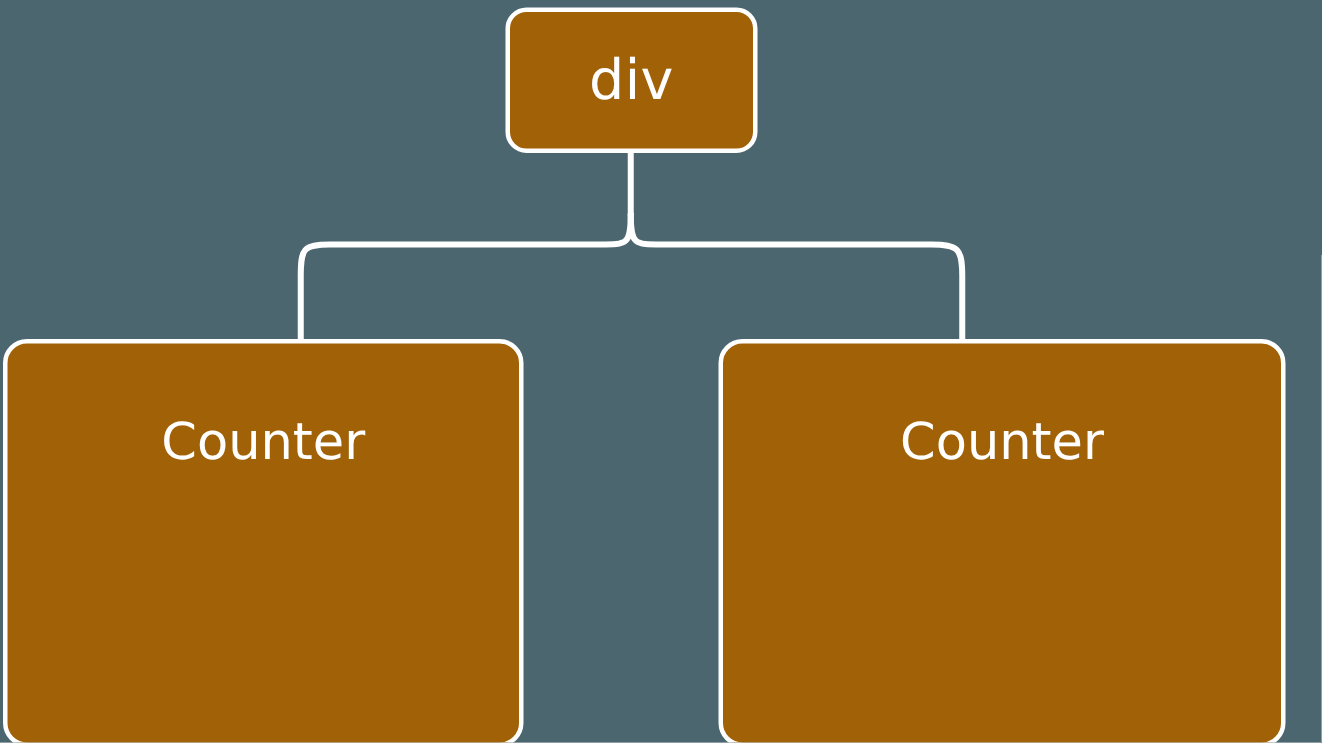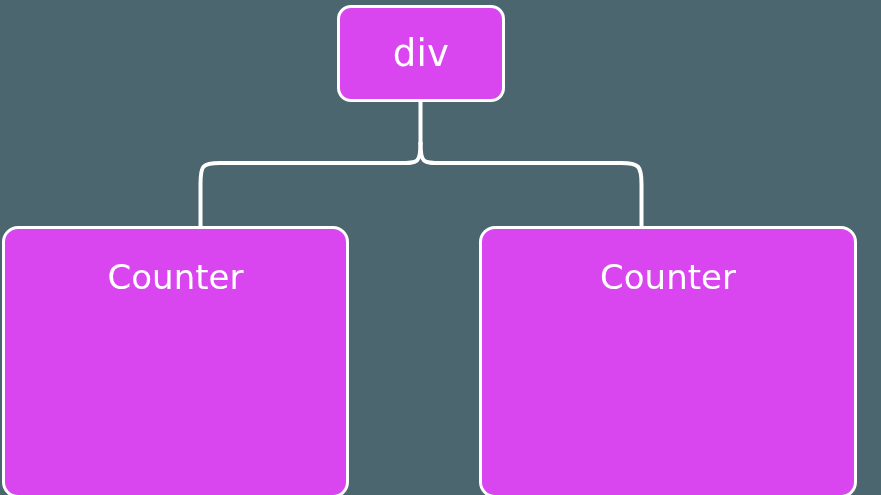--- a/index.html
+++ b/index.html
@@ -26,21 +26,21 @@
     top: 0;
     width: 881px;
     height: 495px;
     pointer-events: none;
   }
 
   
   .node {
     position: absolute;
     box-sizing: border-box;
-    background: #d946ef;
+    background: #a16207;
     border: 3px solid #ffffff;
     border-radius: 14px;
     display: flex;
     flex-direction: column;
     align-items: center;
   }
 
   #node-div {
     left: 337px;
     top: 5px;
@@ -69,21 +69,21 @@
     top: 226px;
     width: 378px;
     height: 272px;
     border-radius: 16px;
   }
   .counter-title {
     color: #ffffff;
     font-size: 34px;
     font-weight: 400;
     line-height: 1;
-    margin-top: 31px;
+    margin-top: 49px;
     white-space: nowrap;
   }
 </style>
 </head>
 <body>
 
 <div id="stage">
 
   <svg id="connectors" viewBox="0 0 881 495" width="881" height="495" fill="none">
 

